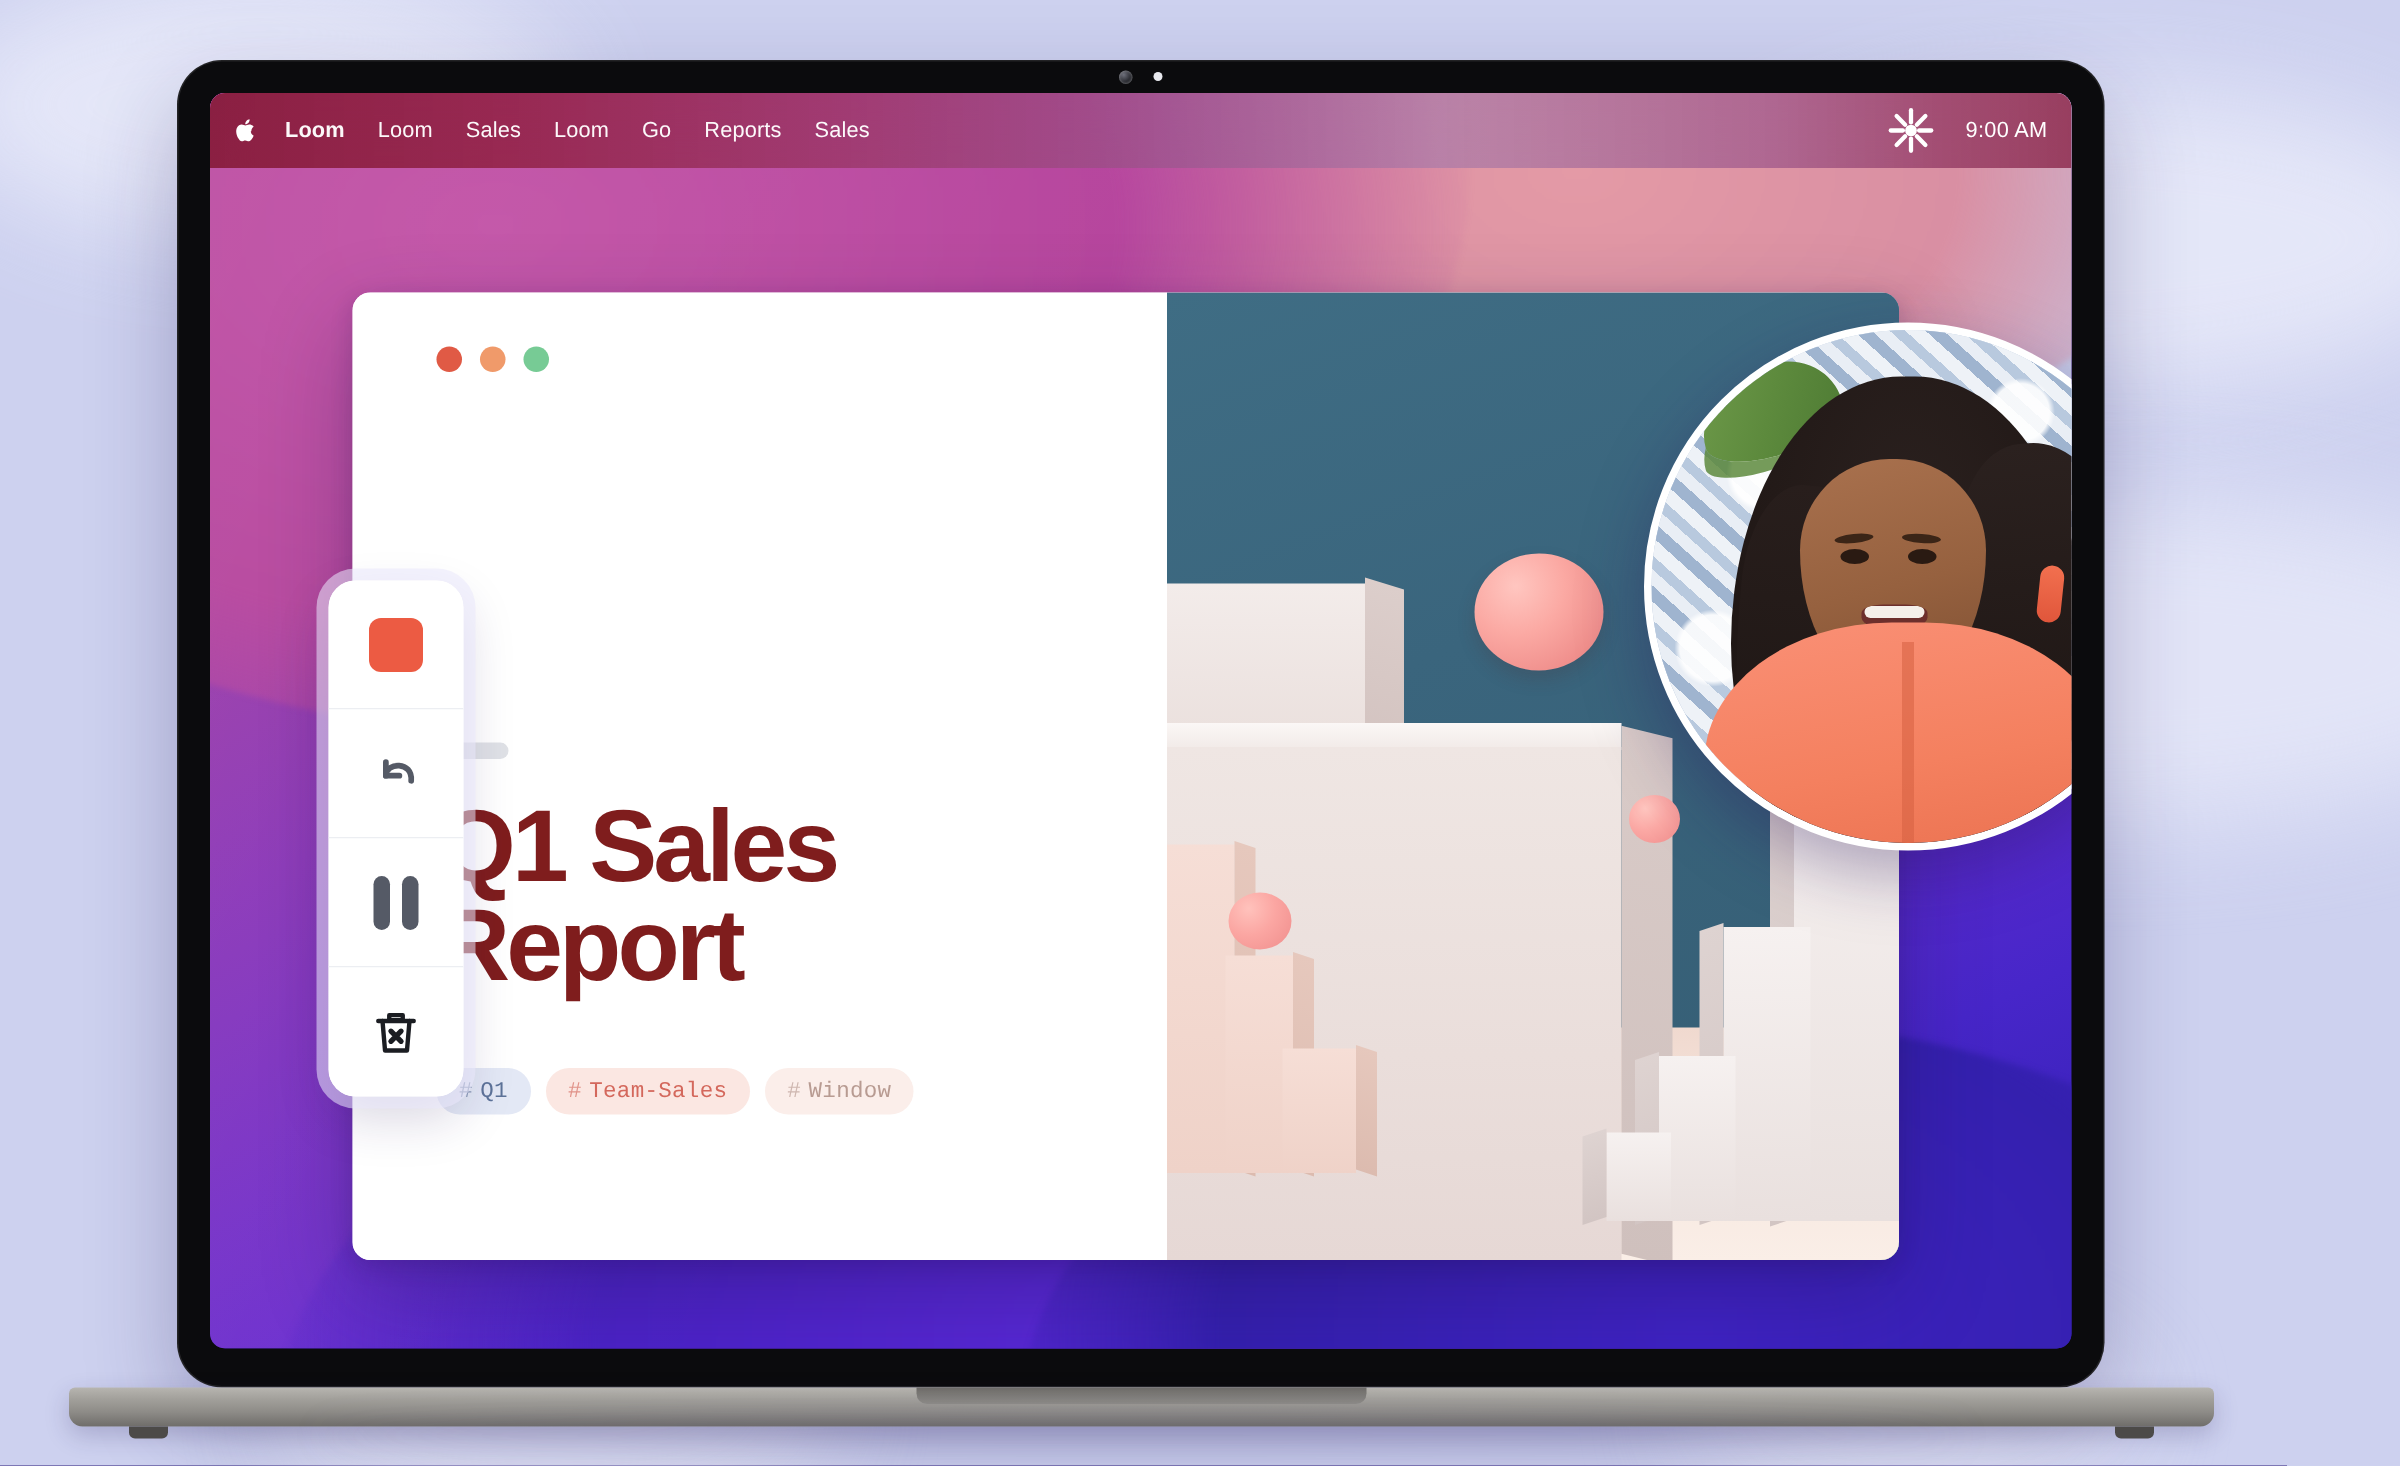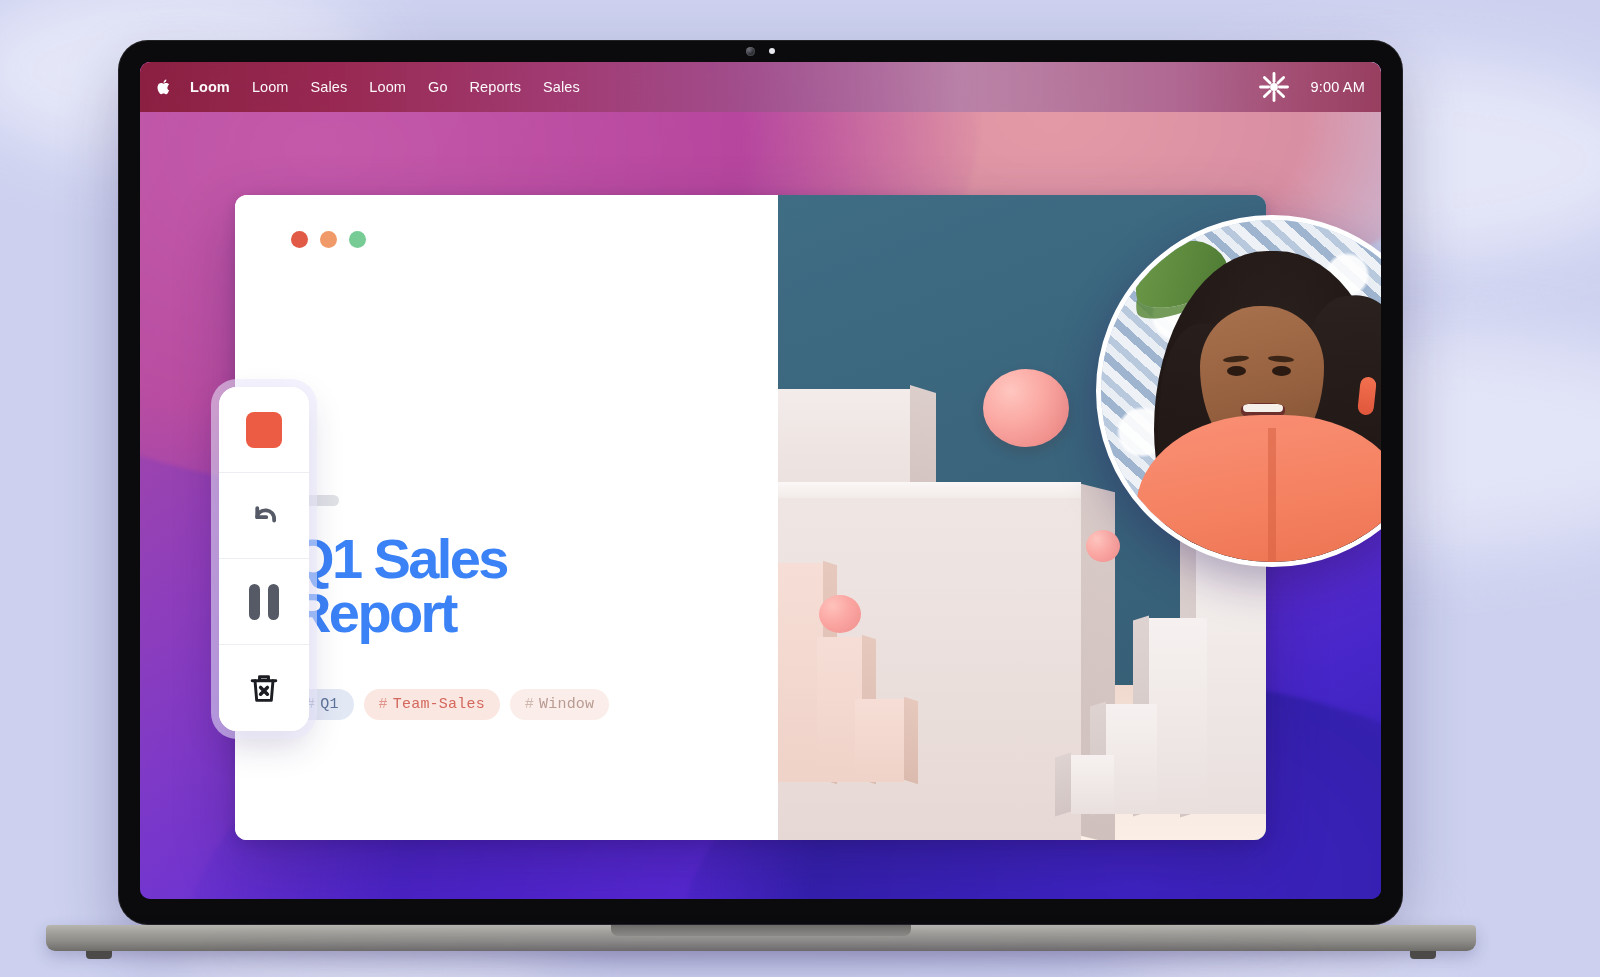--- a/index.html
+++ b/index.html
@@ -132,22 +132,22 @@
   .tl-red { background: #e05a45; }
   .tl-yellow { background: #f09a6a; }
   .tl-green { background: #77cb95; }
 
   .slide-body { position: absolute; left: 56px; right: 36px; top: 300px; }
   .kicker-bar {
     width: 48px; height: 11px; border-radius: 6px; background: #dfe1e6;
     margin-bottom: 26px;
   }
   .slide-title {
-    font-size: 56px; line-height: .97; font-weight: 700;
-    color: #3b82f6; letter-spacing: -2.6px;
+    font-size: 68px; line-height: .97; font-weight: 700;
+    color: #7f1d1d; letter-spacing: -2.6px;
     font-family: "Liberation Sans", sans-serif;
   }
   .tags { display: flex; gap: 10px; margin-top: 48px; }
   .tag {
     display: inline-flex; align-items: center; gap: 5px;
     padding: 7px 15px; border-radius: 999px;
     font-size: 15px; font-family: "Liberation Mono", monospace;
     letter-spacing: .2px; white-space: nowrap;
   }
   .tag .hash { opacity: .65; }

